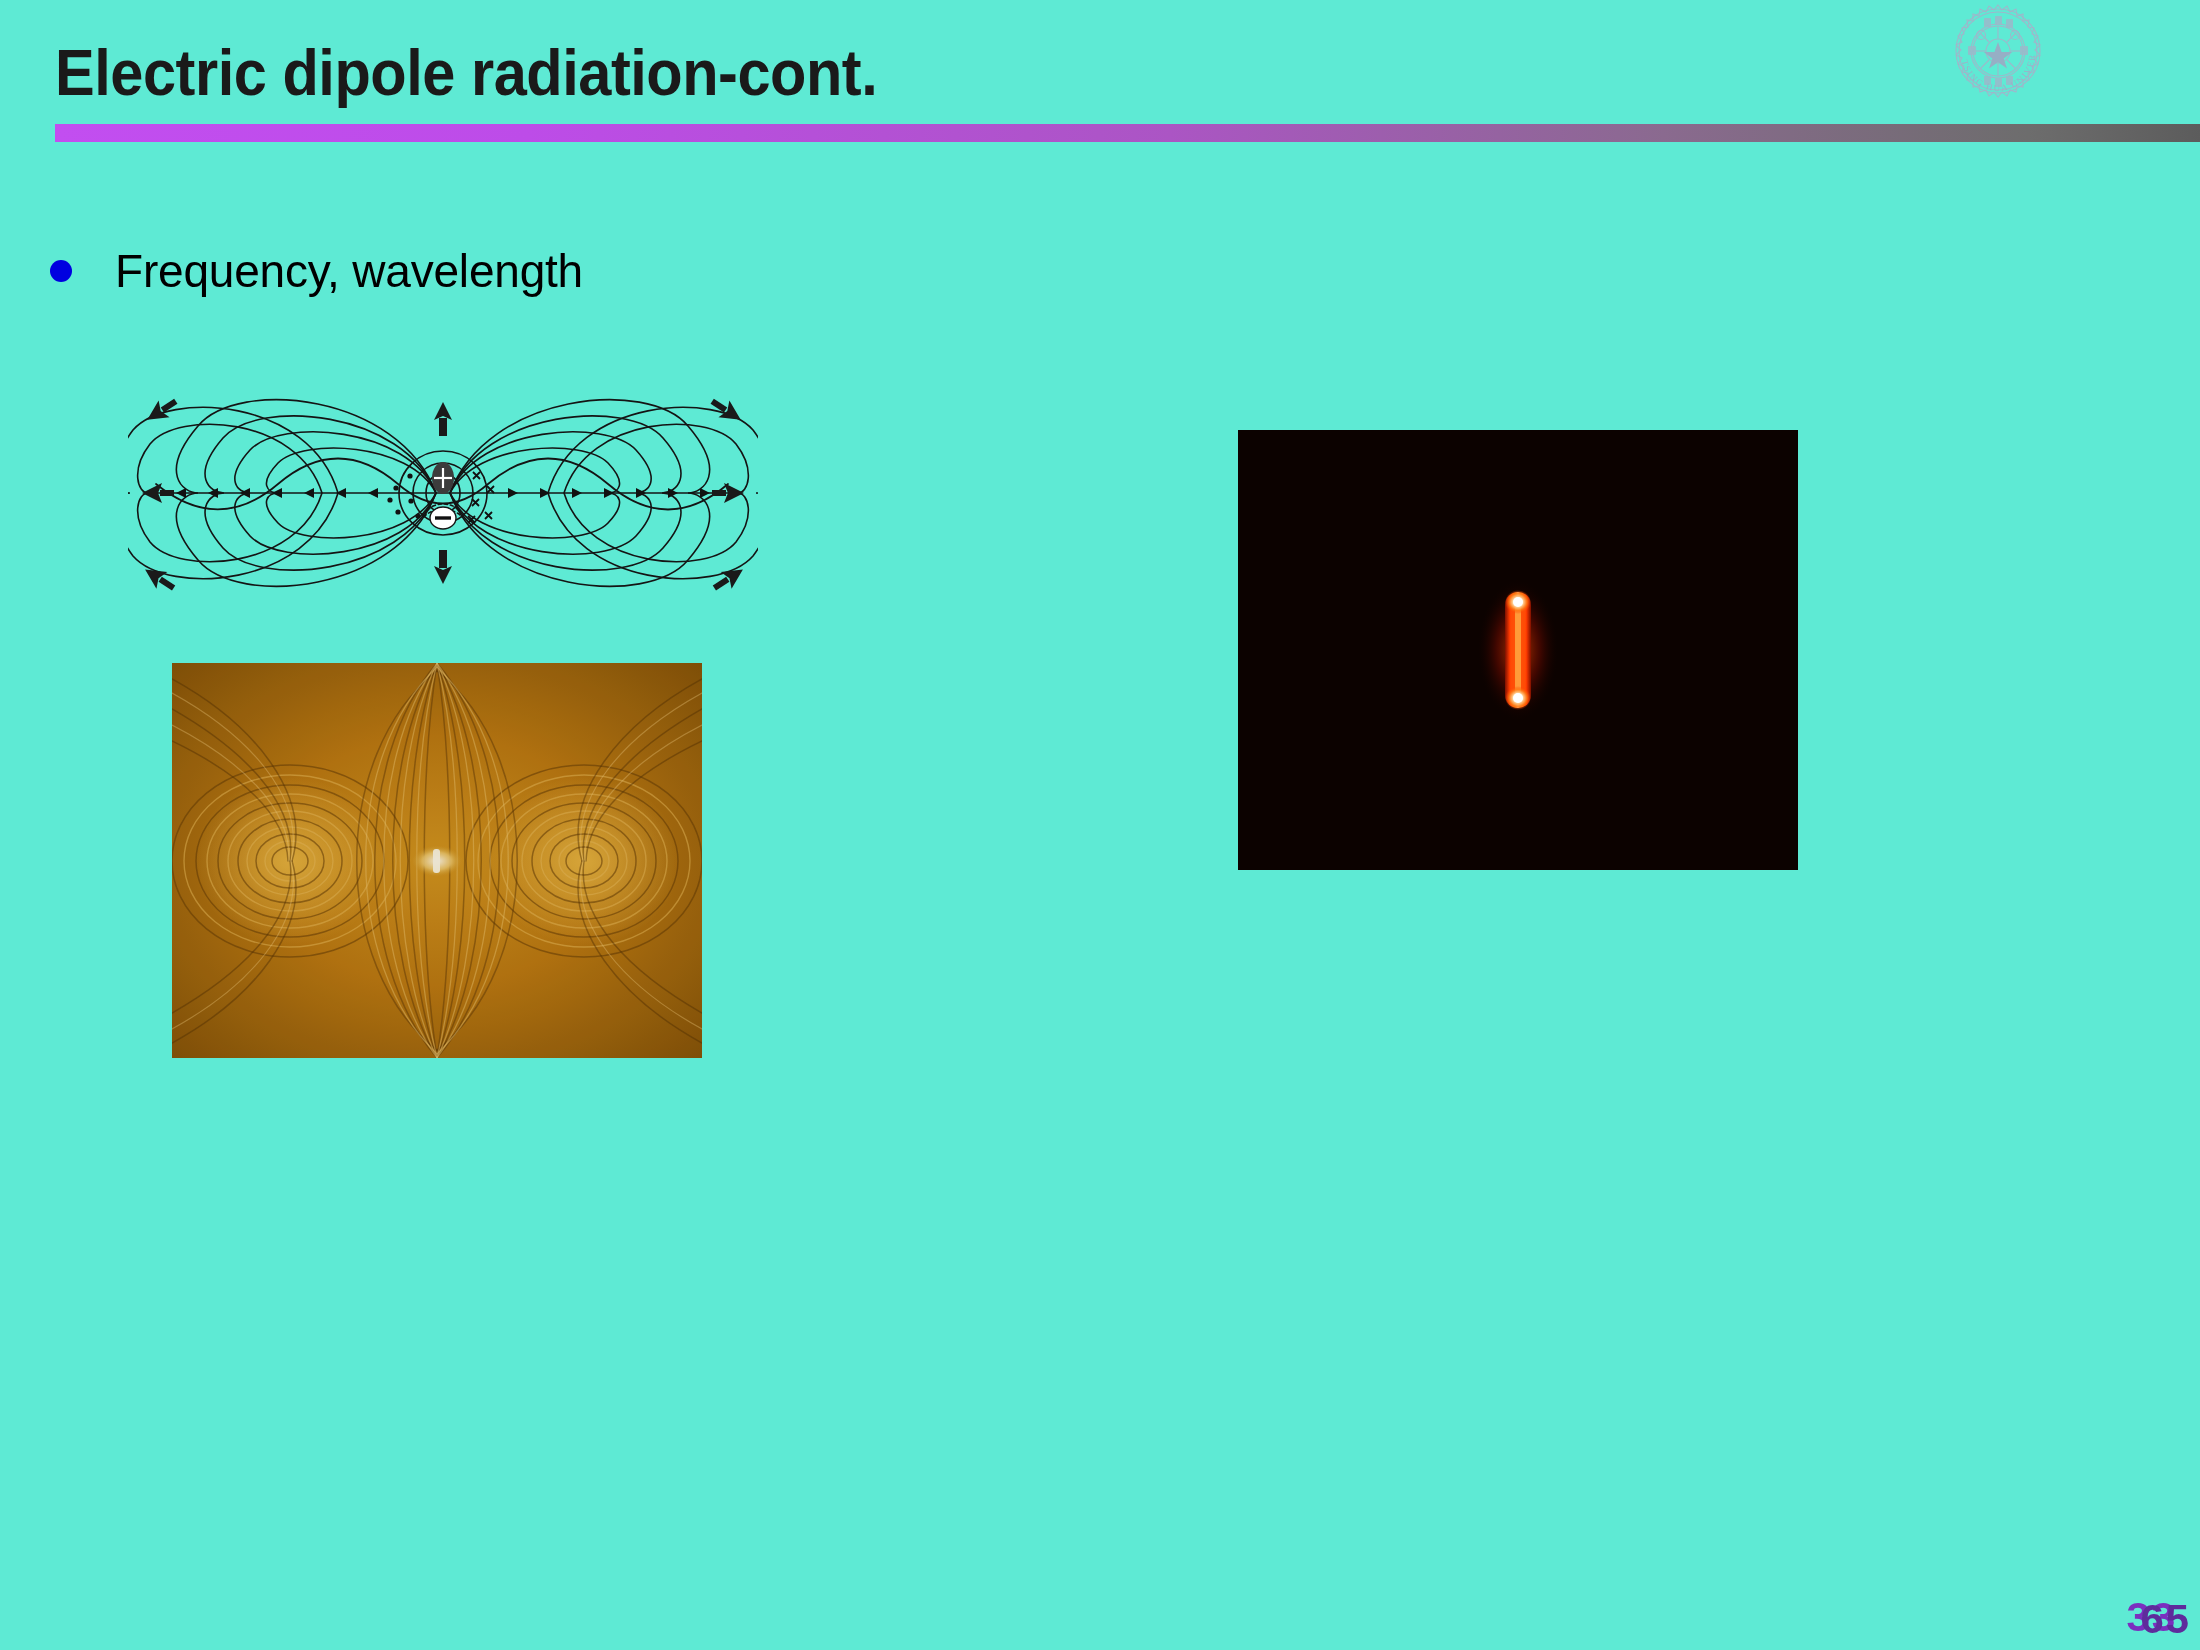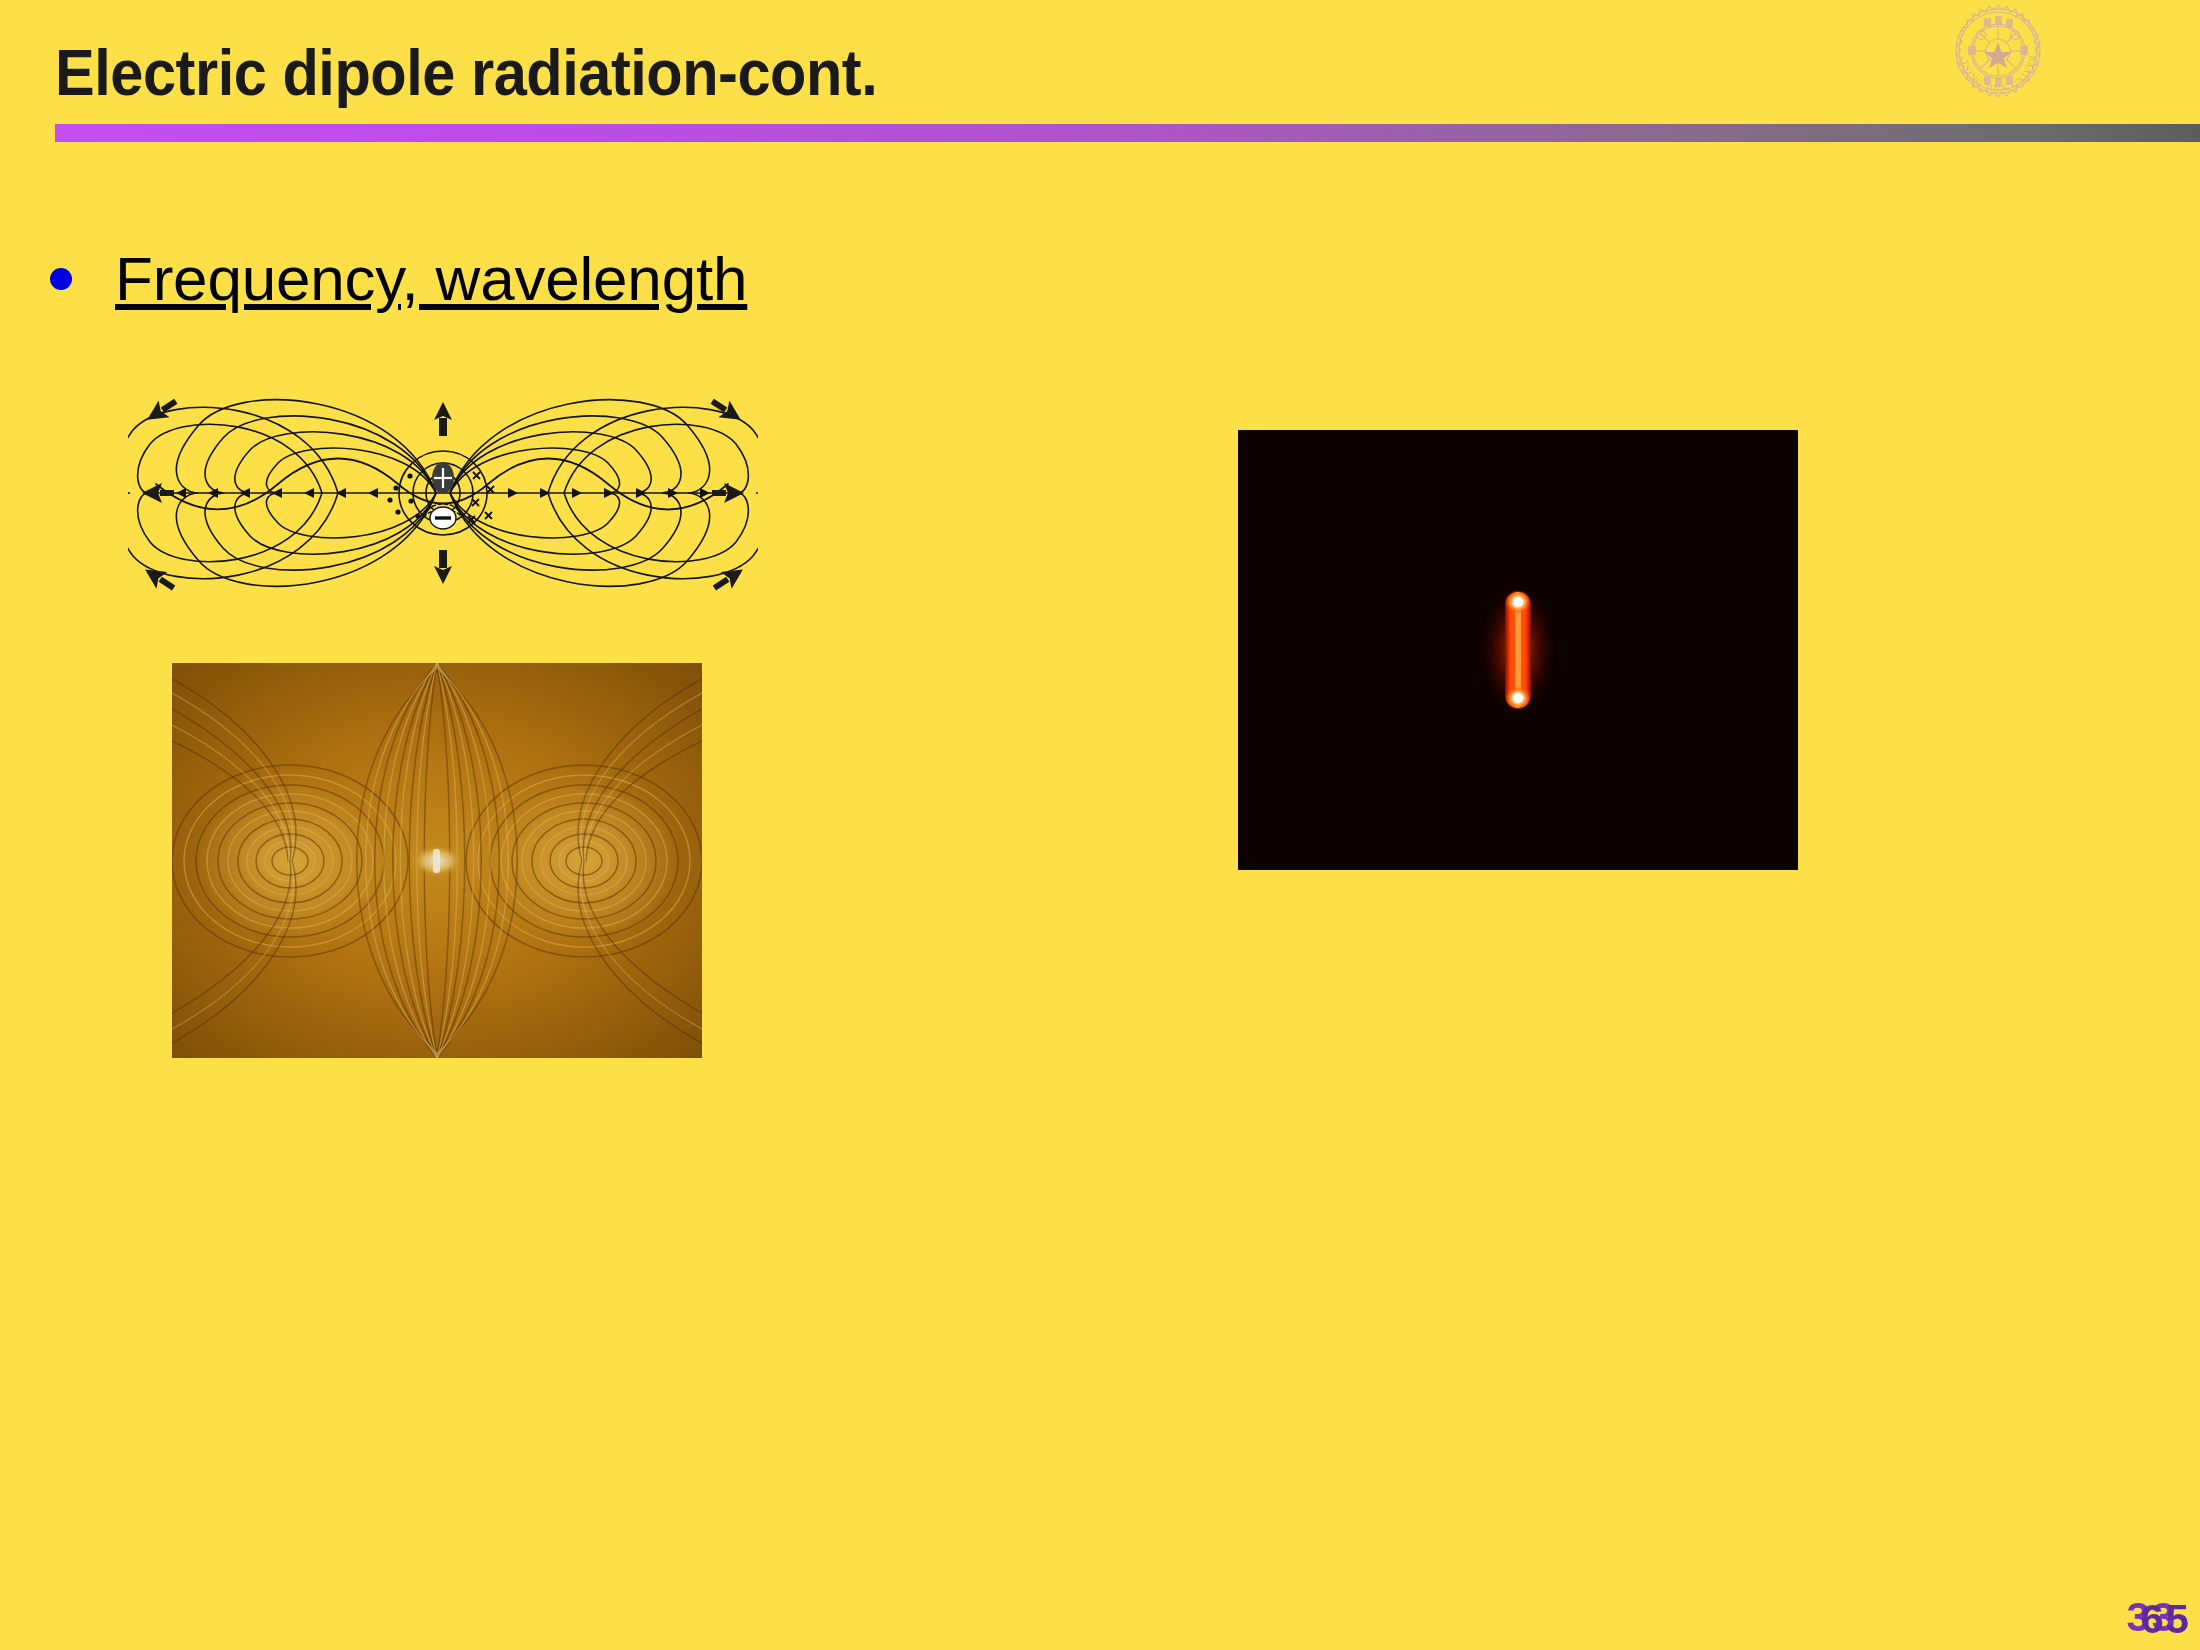--- a/index.html
+++ b/index.html
@@ -2,21 +2,21 @@
 <html><head>
 <meta charset="utf-8">
 <title>Electric dipole radiation-cont.</title>
 <style>
   html,body{margin:0;padding:0;background:#fff;}
   body{
     width:2200px;height:1650px;position:relative;overflow:hidden;
     font-family:"Liberation Sans", sans-serif;
     background:#ffffff;
   }
-  .slide{position:absolute;inset:0;background:#fde047;}
+  .slide{position:absolute;inset:0;background:#5eead4;}
 
   
   #slide-title{
     position:absolute;left:55px;top:36px;
     font-family:"Liberation Sans Narrow","Liberation Sans",sans-serif;
     font-weight:bold;
     font-size:64px;
     letter-spacing:-0.5px;
     color:#1a1a1a;
     transform:scaleX(0.93);
@@ -37,23 +37,22 @@
 
   
   #bullet-row{
     position:absolute;left:50px;top:248px;display:flex;align-items:center;
   }
   #bullet-dot{
     width:22px;height:22px;border-radius:50%;background:#0000e0;
     margin-right:43px;flex:0 0 auto;
   }
   #bullet-text{
-    font-size:62px;color:#000000;line-height:1;white-space:nowrap;
+    font-size:46px;color:#000000;line-height:1;white-space:nowrap;
     letter-spacing:-0.2px;
-    text-decoration:underline;
   }
 
   
   #fig-lineart{
     position:absolute;left:128px;top:368px;width:630px;height:250px;
   }
   #fig-lineart svg{display:block;width:100%;height:100%;}
 
   
   #fig-orange{

